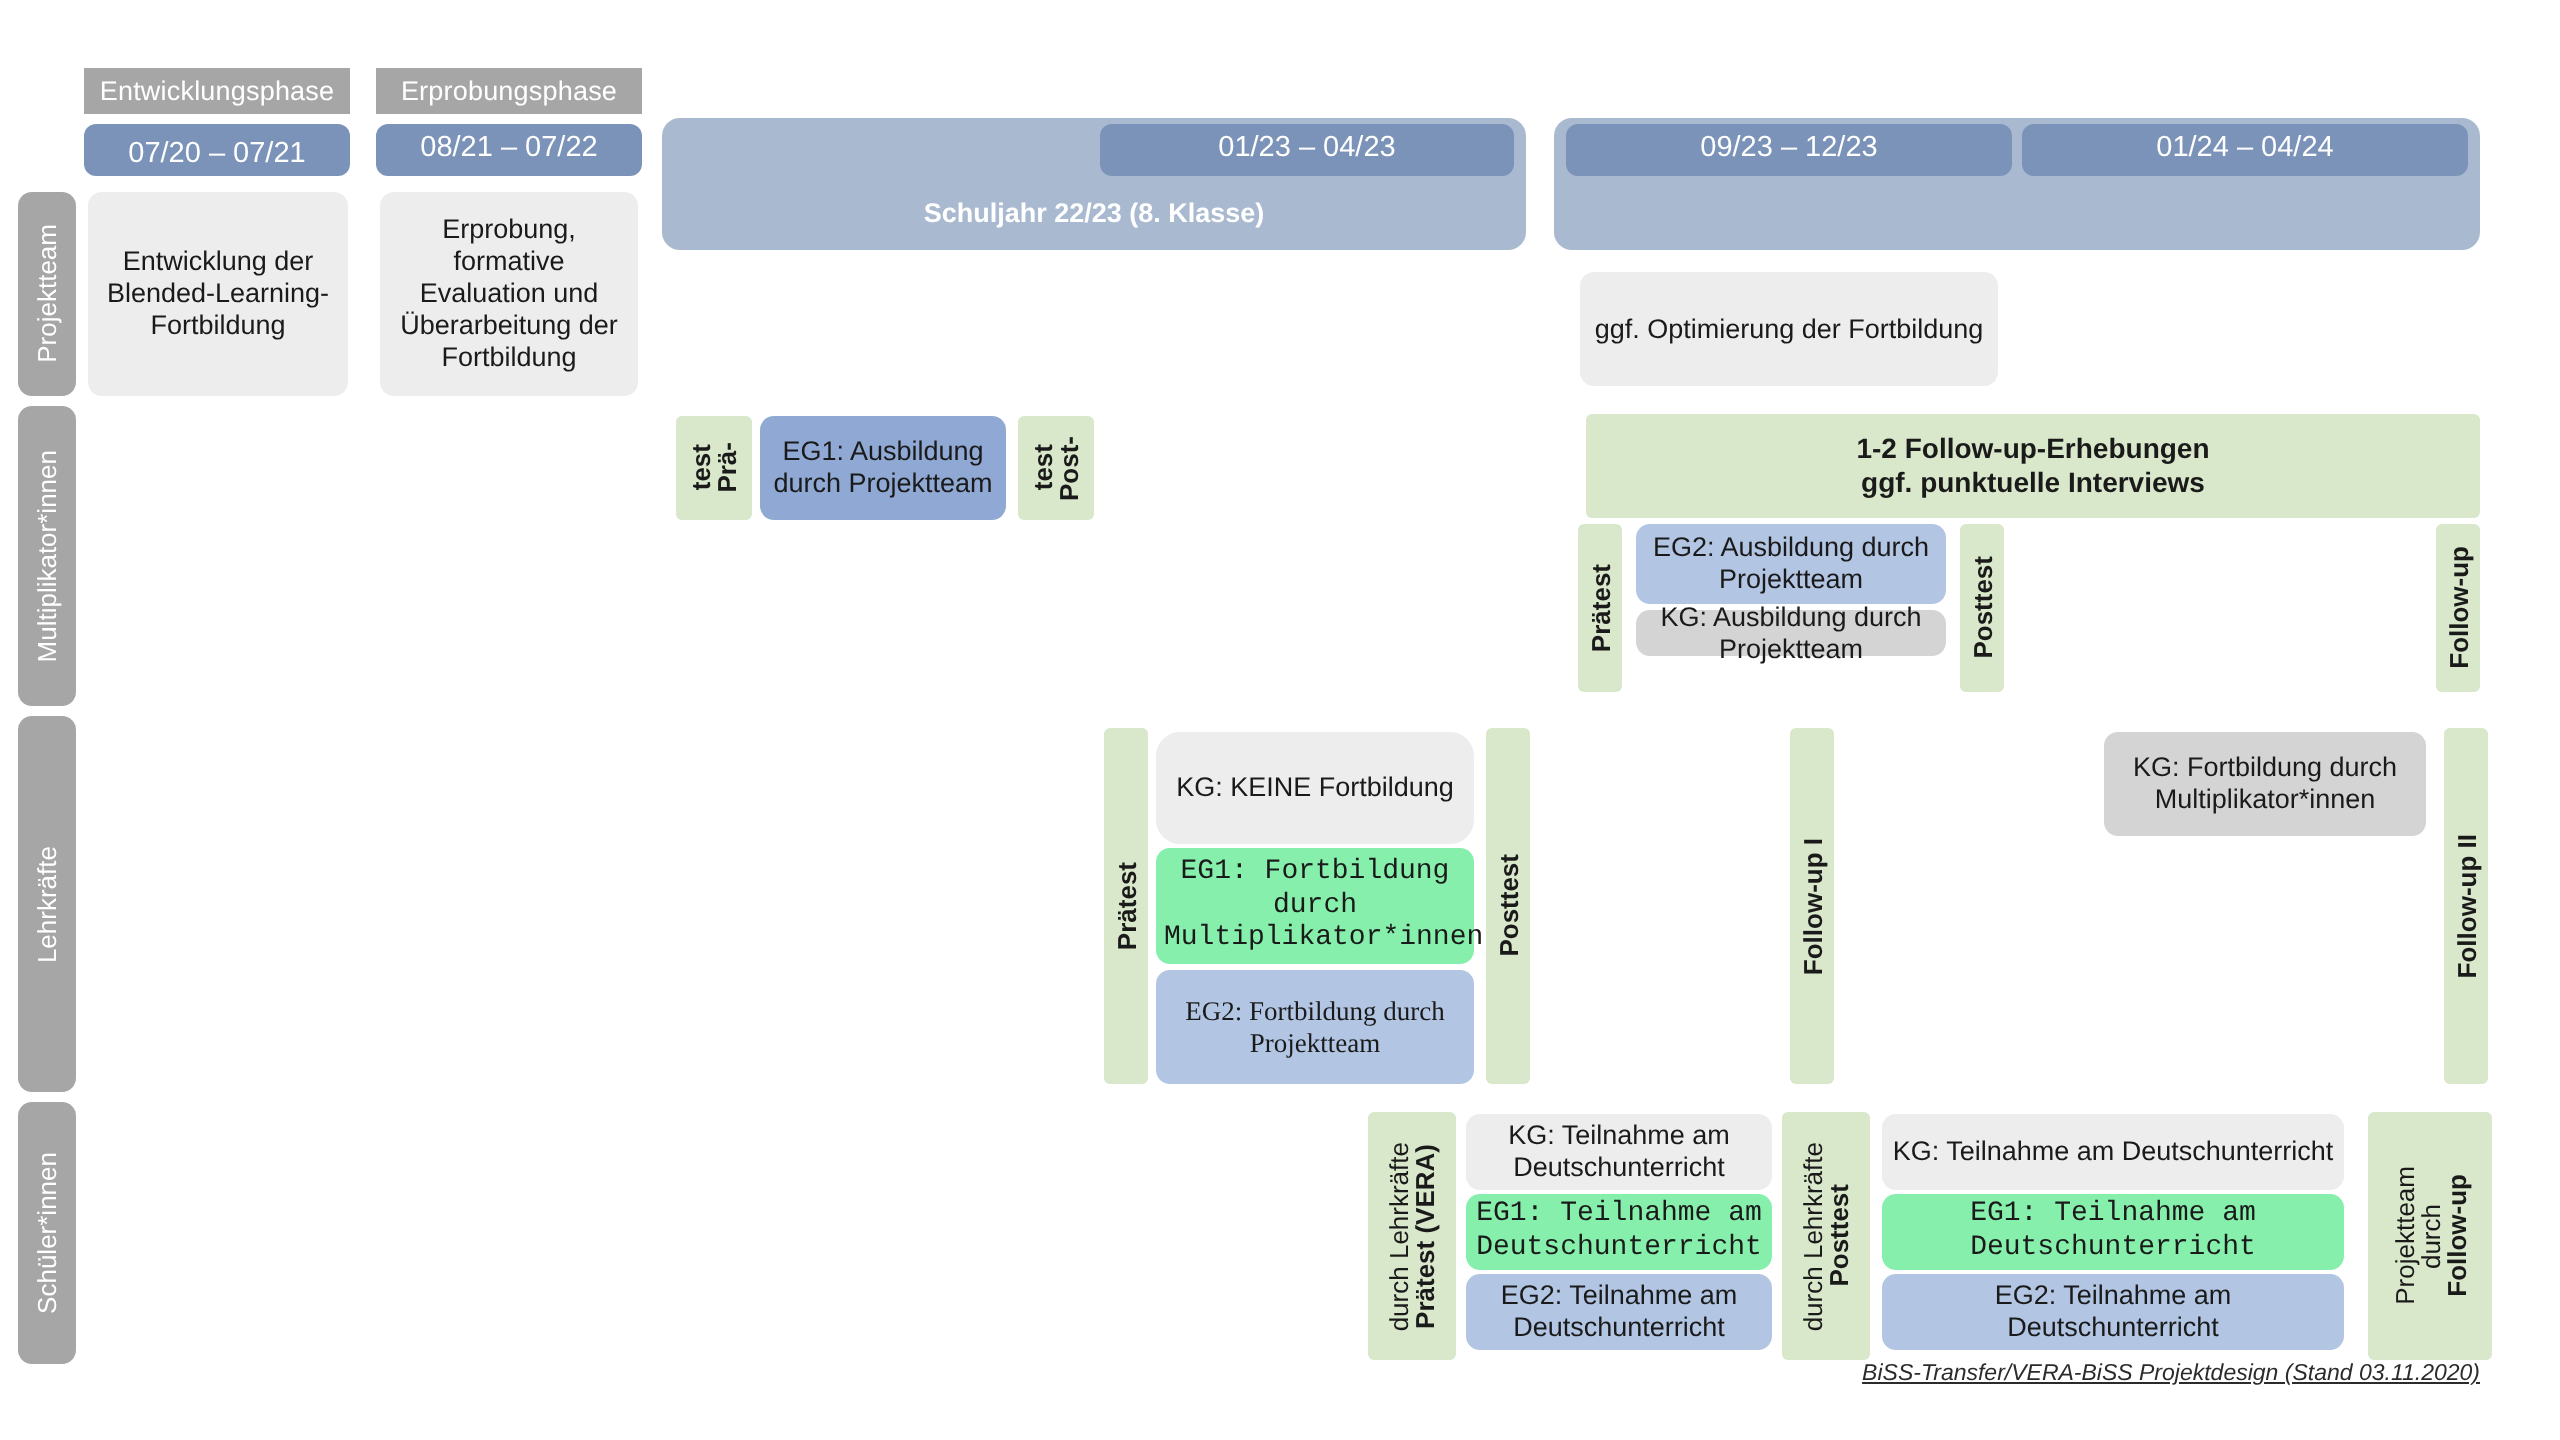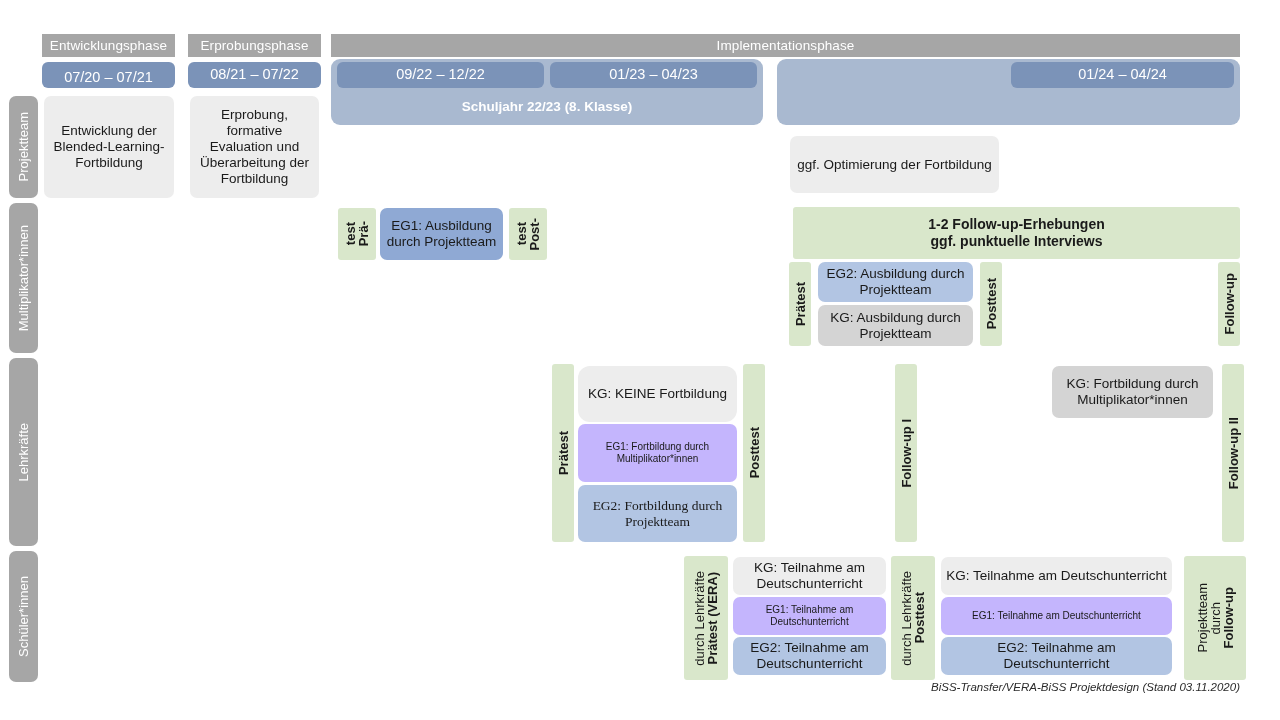--- a/index.html
+++ b/index.html
@@ -73,21 +73,21 @@
   }
   .row-label .vtext {
     writing-mode: vertical-rl;
     transform: rotate(180deg);
     white-space: nowrap;
   }
 
   
   .gray-box   { background: #ededed; color: #1a1a1a; font-size: 13.5px; }
   .gray-box2  { background: #d4d4d4; color: #1a1a1a; font-size: 13.5px; }
-  .blue-dark  { background: #c4b5fd; color: #1a1a1a; font-size: 10px; }
+  .blue-dark  { background: #86efac; color: #1a1a1a; font-size: 14px; font-family: Liberation Mono, monospace; }
   .blue-mid   { background: #8fa9d4; color: #1a1a1a; font-size: 13.5px; }
   .blue-light { background: #b2c5e3; color: #1a1a1a; font-size: 13.5px; }
 
   
   .green-strip {
     background: #d9e7cb;
     border-radius: 3px;
     display: flex;
     flex-direction: row-reverse;
     align-items: center;
@@ -131,44 +131,41 @@
 <body>
 
 <div id="stage">
 
   <div class="abs box phase-head" style="left:42px; top:34px; width:133px; height:23px;">
     <span>Entwicklungsphase</span>
   </div>
   <div class="abs box phase-head" style="left:188px; top:34px; width:133px; height:23px;">
     <span>Erprobungsphase</span>
   </div>
-  <div class="abs box phase-head" style="left:331px; top:34px; width:909px; height:23px;">
-    <span>Implementationsphase</span>
-  </div>
 
   <div class="abs box date-chip" style="left:42px; top:62px; width:133px; height:26px;align-items:flex-end;">
     <span>07/20 – 07/21</span>
   </div>
   <div class="abs box date-chip" style="left:188px; top:62px; width:133px; height:26px;">
     <span>08/21 – 07/22</span>
   </div>
 
   <div class="abs schuljahr-band" style="left:331px; top:59px; width:432px; height:66px;">
-    <div class="abs box date-chip" style="left:6px; top:3px; width:207px; height:26px;">
-      <span>09/22 – 12/22</span>
-    </div>
     <div class="abs box date-chip" style="left:219px; top:3px; width:207px; height:26px;">
       <span>01/23 – 04/23</span>
     </div>
     <div class="abs box schuljahr-label" style="left:0px; top:31px; width:432px; height:33px;">
       <span>Schuljahr 22/23 (8. Klasse)</span>
     </div>
   </div>
 
   <div class="abs schuljahr-band" style="left:777px; top:59px; width:463px; height:66px;">
+    <div class="abs box date-chip" style="left:6px; top:3px; width:223px; height:26px;">
+      <span>09/23 – 12/23</span>
+    </div>
     <div class="abs box date-chip" style="left:234px; top:3px; width:223px; height:26px;">
       <span>01/24 – 04/24</span>
     </div>
   </div>
 
   <div class="abs row-label" style="left:9px; top:96px; width:29px; height:102px;">
     <span class="vtext">Projektteam</span>
   </div>
   <div class="abs row-label" style="left:9px; top:203px; width:29px; height:150px;">
     <span class="vtext">Multiplikator*innen</span>
@@ -208,21 +205,21 @@
       <div>ggf. punktuelle Interviews</div>
     </div>
   </div>
 
   <div class="abs green-strip" style="left:789px; top:262px; width:22px; height:84px;">
     <span class="vtext bold">Prätest</span>
   </div>
   <div class="abs box blue-light" style="left:818px; top:262px; width:155px; height:40px;">
     <span>EG2:  Ausbildung durch Projektteam</span>
   </div>
-  <div class="abs box gray-box2" style="left:818px; top:305px; width:155px; height:41px;">
+  <div class="abs box gray-box2" style="left:818px; top:305px; width:155px; height:23px;">
     <span>KG: Ausbildung durch Projektteam</span>
   </div>
   <div class="abs green-strip" style="left:980px; top:262px; width:22px; height:84px;">
     <span class="vtext bold">Posttest</span>
   </div>
   <div class="abs green-strip" style="left:1218px; top:262px; width:22px; height:84px;">
     <span class="vtext bold">Follow-up</span>
   </div>
 
   <div class="abs green-strip" style="left:552px; top:364px; width:22px; height:178px;">
@@ -279,17 +276,17 @@
   <div class="abs box blue-light" style="left:941px; top:637px; width:231px; height:38px;">
     <span>EG2: Teilnahme am Deutschunterricht</span>
   </div>
 
   <div class="abs green-strip" style="left:1184px; top:556px; width:62px; height:124px;">
     <span class="vtext bold">Follow-up</span>
     <span class="vtext">durch</span>
     <span class="vtext">Projektteam</span>
   </div>
 
-  <div class="abs footer-note" style="left:740px; top:681px; width:500px; height:16px;">
+  <div class="abs footer-note" style="left:740px; top:681px; width:500px; height:16px;text-decoration:underline;">
     <span>BiSS-Transfer/VERA-BiSS Projektdesign (Stand 03.11.2020)</span>
   </div>
 
 </div>
 
 </body></html>

